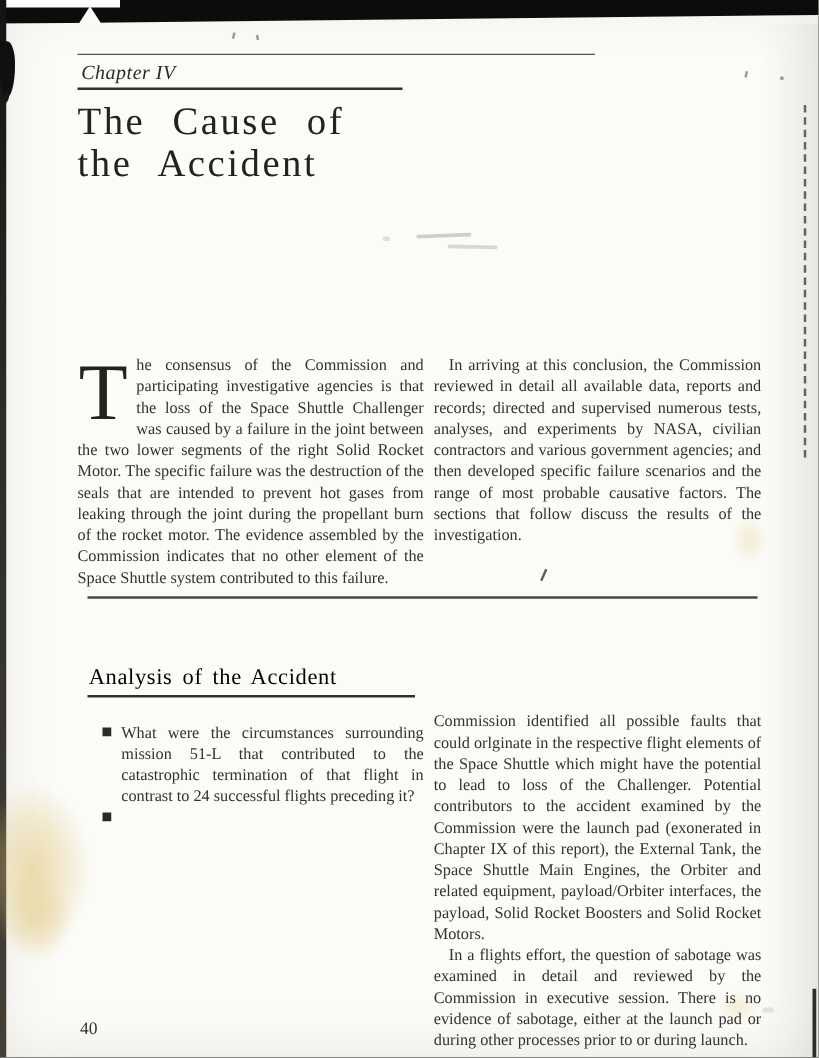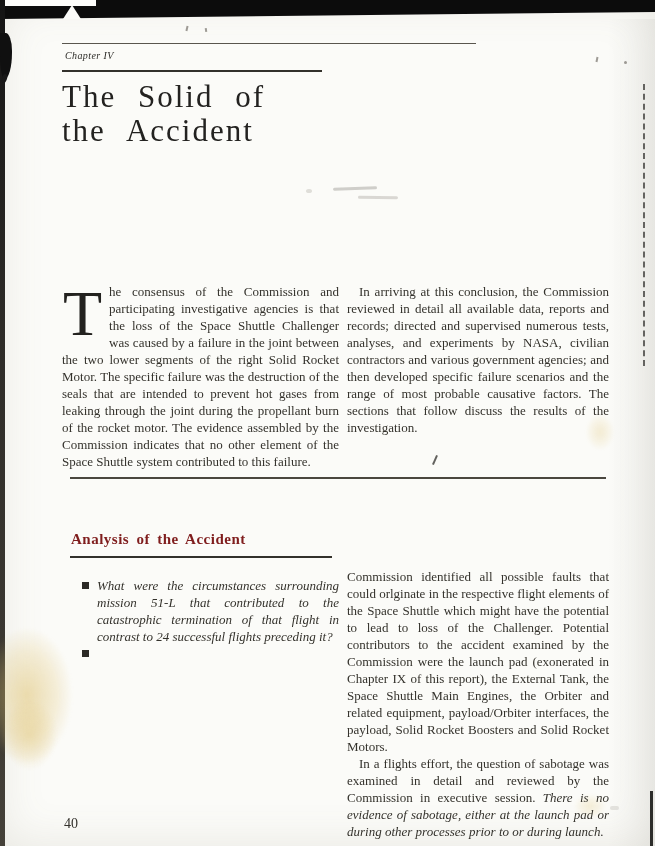--- a/index.html
+++ b/index.html
@@ -49,52 +49,52 @@
 
   
   .rule { position:absolute; background:#45423b; }
   .rule-top        { left:62px;  top:43px;  width:414px; height:1px; background:#5a564e; }
   .rule-chapter    { left:62px;  top:70px;  width:260px; height:2px; background:#33312c; }
   .rule-divider    { left:70px;  top:477px; width:536px; height:2px; background:#4a473f; }
   .rule-heading    { left:70px;  top:556px; width:262px; height:2px; background:#33312c; }
 
   .chapter-label {
     position:absolute; left:65px; top:50px;
-    font-style:italic; font-size:10px; letter-spacing:.4px; color:#2c2b27;text-align:center;
+    font-style:italic; font-size:16px; letter-spacing:.4px; color:#2c2b27;text-align:center;
   }
   .page-title {
     position:absolute; left:62px; top:80px;
     font-size:31px; line-height:34px; letter-spacing:2px; word-spacing:12px;
     color:#232220;
   }
   .section-heading {
     position:absolute; left:71px; top:531px;
-    font-size:15px; font-weight:bold; letter-spacing:.5px; word-spacing:3px;
-    color:#7f1d1d;
+    font-size:18px; font-weight:normal; letter-spacing:.5px; word-spacing:3px;
+    color:#000000;
   }
 
   .col { position:absolute; font-size:13px; line-height:17px; text-align:justify; color:#34322c; }
   .col p { margin:0; }
   .intro-left     { left:62px;  top:283px; width:277px; }
   .intro-right    { left:347px; top:283px; width:262px; }
   .analysis-left  { left:62px;  top:568px; width:277px; }
   .analysis-right { left:347px; top:568px; width:262px; }
 
   .indent { text-indent:12px; }
   .dropcap {
     float:left;
     font-size:64px; line-height:52px; height:58px;
     padding:5px 7px 0 1px;
     color:#23221f;
   }
-  .bullets { list-style:none; margin:9px 0 0 0; padding:0;font-style:italic; }
+  .bullets { list-style:none; margin:9px 0 0 0; padding:0; }
   .bullets li { position:relative; margin-left:20px; padding-left:15px; text-align:justify; }
   .bullet-marker { position:absolute; left:0; top:5px; width:7px; height:7px; background:#2c2a26; }
   .para-gap { margin-top:9px !important; }
-  .italic-run { font-style:italic; }
+  .italic-run { }
 
   .page-number { position:absolute; left:64px; top:816px; font-size:14px; color:#34322c; }
 </style>
 </head>
 <body>
 
 <div class="sheet">
 
   <div class="top-bar"></div>
   <div class="top-white-strip"></div>
@@ -118,21 +118,21 @@
 
   <div class="stain" style="left:-18px; top:628px; width:90px; height:135px;"></div>
   <div class="stain" style="left:2px;  top:700px; width:55px; height:70px; opacity:.7;"></div>
   <div class="stain" style="left:586px; top:414px; width:28px; height:36px; opacity:.5;"></div>
   <div class="stain" style="left:574px; top:794px; width:32px; height:24px; opacity:.45;"></div>
 
   <div class="rule rule-top"></div>
   <div class="chapter-label">Chapter IV</div>
   <div class="rule rule-chapter"></div>
   <div class="page-title">
-    <div>The Solid of</div>
+    <div>The Cause of</div>
     <div>the Accident</div>
   </div>
 
   <div class="col intro-left">
     <p><span class="dropcap">T</span><span>he consensus of the Commission and participating investigative agencies is that the loss of the Space Shuttle Challenger was caused by a failure in the joint between the two lower segments of the right Solid Rocket Motor. The specific failure was the destruction of the seals that are intended to prevent hot gases from leaking through the joint during the propellant burn of the rocket motor. The evidence assembled by the Commission indicates that no other element of the Space Shuttle system contributed to this failure.</span></p>
   </div>
   <div class="col intro-right">
     <p class="indent">In arriving at this conclusion, the Commission reviewed in detail all available data, reports and records; directed and supervised numerous tests, analyses, and experiments by NASA, civilian contractors and various government agencies; and then developed specific failure scenarios and the range of most probable causative factors. The sections that follow discuss the results of the investigation.</p>
   </div>
 

